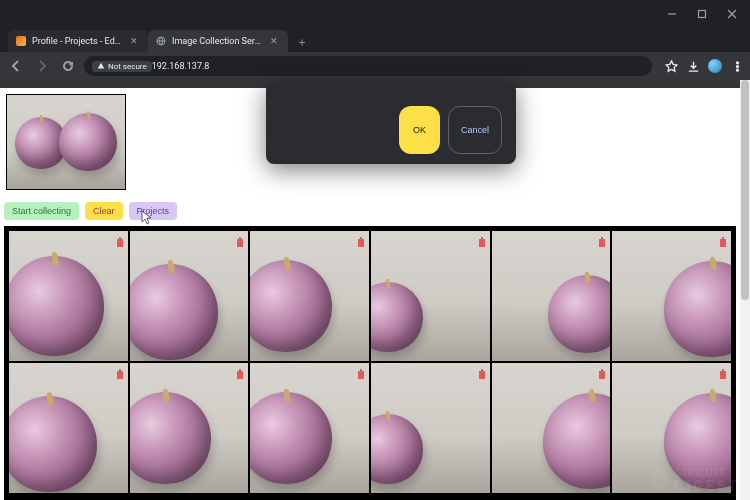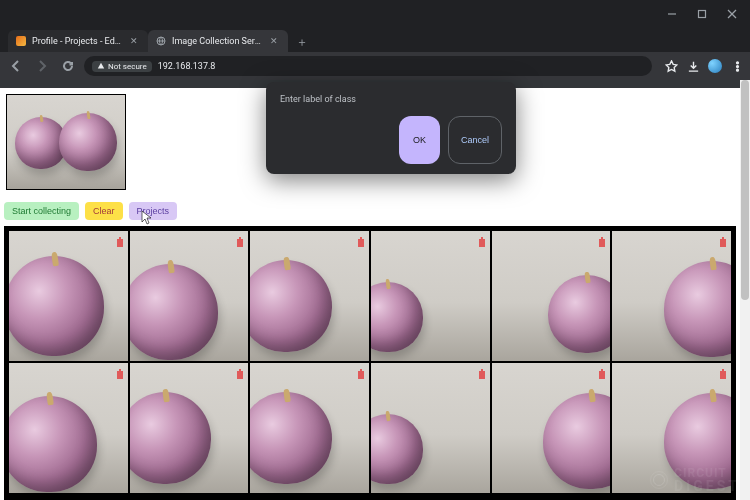--- a/index.html
+++ b/index.html
@@ -21,21 +21,21 @@
   .tab .favicon.server svg { width: 10px; height: 10px; }
   .tab .label { white-space: nowrap; overflow: hidden; text-overflow: ellipsis; flex: 1; }
   .tab .close { width: 10px; height: 10px; color: #9aa0a6; }
   .newtab { width: 20px; height: 20px; display: flex; align-items: center; justify-content: center; color: #9aa0a6; font-size: 12px; margin-left: 4px; }
 
   
   .toolbar { height: 28px; background: #35363a; display: flex; align-items: center; padding: 0 6px; gap: 6px; }
   .nav-btn { width: 20px; height: 20px; display: flex; align-items: center; justify-content: center; }
   .nav-btn svg { width: 12px; height: 12px; stroke: #9aa0a6; stroke-width: 2; fill: none; }
   .nav-btn.disabled svg { stroke: #5f6368; }
-  .omnibox { flex: 1; height: 20px; background: #202124; border-radius: 10px; display: flex; align-items: center; padding: 0 8px; gap: 6px; font-size: 9px; color: #e8eaed; }
+  .omnibox { flex: 1; height: 20px; background: #202124; border-radius: 10px; display: flex; align-items: center; padding: 0 8px; font-size: 9px; color: #e8eaed; }
   .secure-chip { background: #3c4043; border-radius: 4px; padding: 1px 5px; display: flex; align-items: center; gap: 3px; font-size: 8px; color: #e8eaed; }
   .secure-chip svg { width: 8px; height: 8px; fill: #e8eaed; }
   .toolbar-right { display: flex; align-items: center; gap: 8px; margin-left: 6px; }
   .tbr-icon { width: 14px; height: 14px; display: flex; align-items: center; justify-content: center; }
   .tbr-icon svg { width: 13px; height: 13px; stroke: #e8eaed; fill: none; stroke-width: 1.5; }
   .profile-dot { width: 14px; height: 14px; border-radius: 50%; background: radial-gradient(circle at 30% 30%, #7fd3ff, #2a7fbf); }
 
   
   .viewport { position: absolute; top: 80px; left: 0; right: 0; bottom: 0; background: #fff; overflow: hidden; }
   .scroll-track { position: absolute; right: 0; top: 0; bottom: 0; width: 10px; background: #f1f1f1; }
@@ -69,21 +69,21 @@
   .thumb.v6 .onion { width: 96px; height: 96px; left: 84%; top: 60%; }
   .thumb .del { position: absolute; right: 2px; top: 2px; width: 12px; height: 12px; }
   .thumb .del svg { width: 12px; height: 12px; fill: #e05a5a; }
 
   
   .prompt { position: absolute; left: 266px; top: 82px; width: 250px; background: #2b2c2f; border-radius: 8px; box-shadow: 0 6px 24px rgba(0,0,0,.5); padding: 12px 14px 10px; color: #e8eaed; z-index: 50; }
   .prompt .origin { font-size: 10px; font-weight: 600; margin-bottom: 4px; }
   .prompt .msg { font-size: 9px; color: #bdc1c6; margin-bottom: 8px; }
   .prompt .field { width: 100%; height: 20px; background: transparent; border: 1px solid #6ea0ff; border-radius: 3px; color: #e8eaed; font-size: 9px; padding: 0 6px; outline: none; }
   .prompt .actions { display: flex; justify-content: flex-end; gap: 8px; margin-top: 12px; }
-  .prompt .ok { background: #c4b5fd; color: #1a1a1a; border: none; border-radius: 12px; padding: 19px 14px; font-size: 9px; cursor: pointer; }
+  .prompt .ok { background: #fde047; color: #1a1a1a; border: none; border-radius: 12px; padding: 19px 14px; font-size: 9px; cursor: pointer; }
   .prompt .cancel { background: transparent; color: #aecbfa; border: 1px solid #5f6368; border-radius: 12px; padding: 3px 12px; font-size: 9px; cursor: pointer; }
 
   
   .watermark { position: absolute; right: 10px; bottom: 6px; color: rgba(255,255,255,.08); font-size: 12px; font-weight: 700; letter-spacing: 1px; display:flex; align-items:center; gap:6px; z-index: 60; }
   .watermark .wm-icon { width:18px; height:18px; border:1.5px solid rgba(255,255,255,.08); border-radius:50%; position:relative; }
   .watermark .wm-icon::before, .watermark .wm-icon::after { content:""; position:absolute; inset:2px; border:1px solid rgba(255,255,255,.07); border-radius:50%; }
   .wm-sub { font-size: 14px; letter-spacing: 3px; display:block; margin-top:-2px; }
 
   
   .cursor { position: absolute; width: 12px; height: 16px; pointer-events: none; z-index: 40; }
@@ -269,21 +269,20 @@
           </svg></span>
       </div>
     </div>
 
   <div class="scroll-track">
     <div class="scroll-thumb"></div>
   </div>
 </div>
 
 <div class="prompt">
-  <div class="msg">Enter label of class</div>
   <div class="actions">
     <button class="ok">OK</button>
     <button class="cancel">Cancel</button>
   </div>
 </div>
 
 <div class="cursor" style="left:141px; top:210px;">
   <svg viewBox="0 0 12 16">
       <path d="M1 1l0 11 3-3 2 5 2-1-2-5h4z" fill="#fff" stroke="#000" stroke-width=".6"></path>
     </svg>

